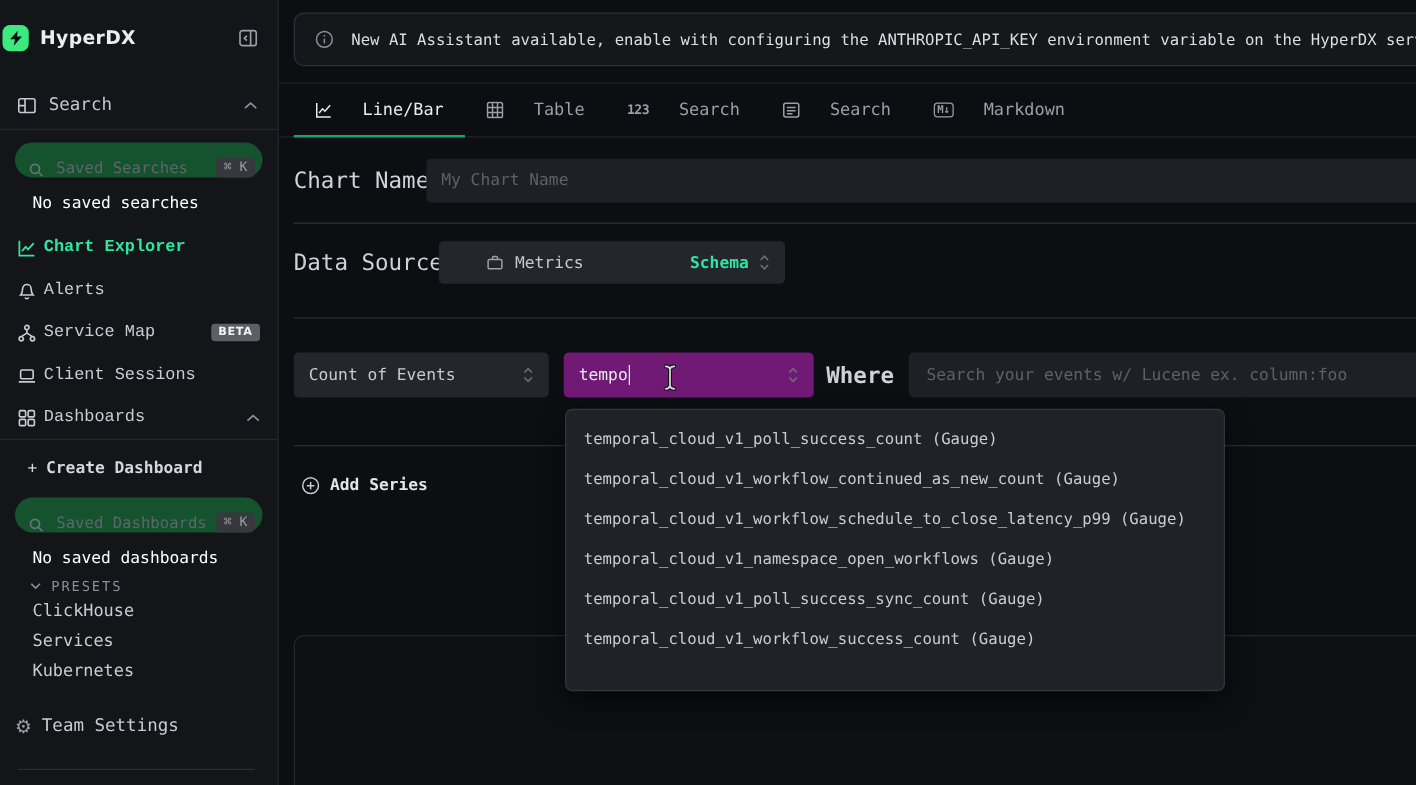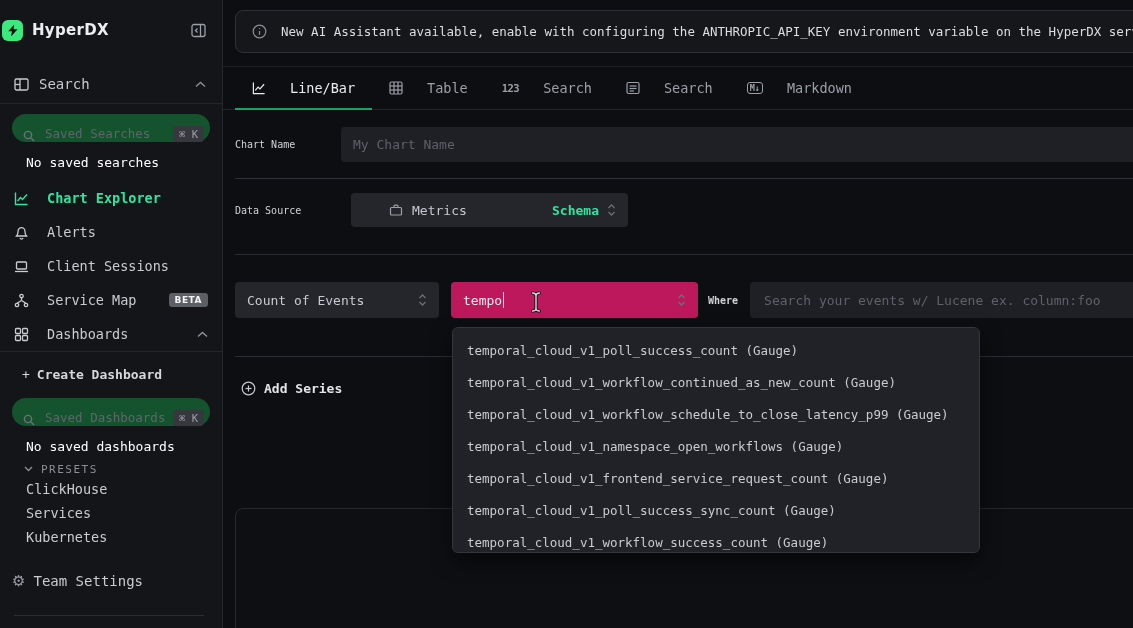--- a/index.html
+++ b/index.html
@@ -23,21 +23,21 @@
   .side-header .chev { margin-left:auto; color:#8a9097; }
   .side-divider { border:none; border-top:1px solid #24262c; margin:9px 0 0 0; }
   .pill { margin:10px 12px 0 12px; height:28px; background:#14532d; border-radius:14px; display:flex; align-items:flex-end; padding:0 6px 0 11px; }
   .pill .mag { color:#6c727a; }
   .pill input { background:transparent; border:none; outline:none; color:#c6cad0; font:inherit; font-size:12.5px; flex:1; margin-left:8px; min-width:0; }
   .pill input::placeholder { color:#5f656d; }
   .kbd { background:#36383e; color:#9aa0a8; border-radius:4px; font-size:10.5px; padding:2px 6px; white-space:nowrap; }
   .muted-line { color:#ffffff; font-size:13px; margin:13px 0 0 26px; height:16px; }
   .nav { margin-top:10px; }
   .nav-item { display:flex; align-items:center; height:34px; padding:0 14px; font-size:13.5px; color:#c9ccd1; cursor:pointer; }
-  .nav-item .nav-label { margin-left:18px; }
+  .nav-item .nav-label { margin-left:6px;font-family:Liberation Mono, monospace; }
   .nav-item.active { color:#2ee6a0; font-weight:700; }
   .nav-item .chev { margin-left:auto; color:#8a9097; }
   .beta { background:#5c5f66; color:#f1f2f4; font-family:"DejaVu Sans","Liberation Sans",sans-serif; font-size:9px; font-weight:700; letter-spacing:.5px; border-radius:3px; padding:2px 6px; margin-left:auto; }
   .create-dash { display:flex; align-items:center; margin-top:8px; height:28px; padding:0 14px 0 22px; font-size:13px; color:#d4d7dc; font-weight:700; cursor:pointer; }
   .create-dash .plus { margin-right:7px; color:#d4d7dc; font-weight:400; }
   .presets-hdr { display:flex; align-items:center; margin:6px 0 0 24px; height:16px; font-size:11px; letter-spacing:1.5px; color:#8a9097; }
   .presets-hdr .pc { margin-right:8px; color:#8a9097; }
   .preset-item { height:24px; display:flex; align-items:center; padding-left:26px; font-size:13.5px; color:#c9ccd1; cursor:pointer; }
   .team-settings { display:flex; align-items:center; margin-top:22px; height:20px; padding:0 14px 0 12px; font-size:14px; color:#c9ccd1; cursor:pointer; }
   .gear { font-family:"DejaVu Sans",sans-serif; font-size:15px; color:#9aa0a8; margin-right:8px; line-height:1; }
@@ -50,39 +50,39 @@
   .banner .banner-text { margin-left:14px; font-size:12.5px; color:#dcdee2; white-space:nowrap; overflow:hidden; }
   .divider-faint { border:none; border-top:1px solid #1c1f24; margin:13px 0 0 0; }
   .tabs { height:43px; display:flex; align-items:stretch; padding-left:12px; border-bottom:1px solid #22252a; }
   .tab { display:flex; align-items:center; gap:24px; padding:0 17px; font-size:13.5px; color:#9aa0a8; position:relative; cursor:pointer; }
   .tab.active { color:#e9ebed; }
   .tab.active::after { content:""; position:absolute; left:0; right:0; bottom:-1px; height:2px; background:#17a368; }
   .tab .num-ic { font-size:10.5px; font-weight:700; letter-spacing:-0.5px; }
   .tab .md-ic { font-size:8.5px; font-weight:700; border:1px solid currentColor; border-radius:3px; padding:1px 2px; line-height:1; }
 
   .row { display:flex; align-items:center; margin-left:12px; }
-  .form-label { font-size:10px; color:#cfd3d8; white-space:nowrap; }
+  .form-label { font-size:18px; color:#cfd3d8; white-space:nowrap; }
   .chart-name-row { margin-top:17px; }
   .chart-name-row .form-label { width:94px; }
   .text-input { height:35px; background:#1e2025; border:none; border-radius:4px; padding:0 12px; color:#d4d7dc; font:inherit; font-size:13px; outline:none; }
   .text-input::placeholder { color:#5c6269; }
   .chart-name-row .text-input { flex:1; margin-left:12px; margin-right:-2px; }
   .divider { border:none; border-top:1px solid #2e3137; margin:16px 0 0 12px; }
   .ds-row { margin-top:14px; height:34px; }
   .ds-row .form-label { width:86px; }
   .select { background:#25262b; border-radius:4px; display:flex; align-items:center; padding:0 12px; cursor:pointer; }
   .ds-select { width:277px; height:34px; margin-left:30px;padding-left:38px; }
   .ds-select .ds-icon { color:#9aa0a8; margin-right:9px; }
   .select .sel-value { font-size:13px; color:#c6cad0; }
   .schema-link { margin-left:auto; color:#2ee6a0; font-size:13px; font-weight:700; }
   .updown { color:#6b7076; margin-left:8px; flex-shrink:0; }
   .divider-3 { border:none; border-top:1px solid #2a2d33; margin:27px 0 0 12px; }
   .series-row { margin-top:27px; height:36px; }
   .agg-select { width:204px; height:36px; justify-content:space-between; }
-  .combo { width:247px; height:36px; margin-left:12px; background:#be185d; border-radius:4px; display:flex; align-items:center; padding:0 12px; }
+  .combo { width:200px; height:36px; margin-left:12px; background:#701a75; border-radius:4px; display:flex; align-items:center; padding:0 12px; }
   .combo .combo-text { font-size:13px; color:#e8eaec; }
   .caret { display:inline-block; width:1px; height:16px; background:#e8eaec; margin-left:1px; vertical-align:middle; }
   .combo .updown { margin-left:auto; }
   .where-label { margin-left:10px; font-weight:700; }
   .series-row .text-input { flex:1; margin-left:12px; margin-right:-2px; height:36px; padding:0 14px; }
   .divider-4 { border:none; border-top:1px solid #2a2d33; margin:38px 0 0 12px; }
   .add-series { display:flex; align-items:center; margin:17px 0 0 18px; height:28px; color:#e3e5e8; font-size:13px; font-weight:700; cursor:pointer; width:fit-content; }
   .add-series .cp { color:#c6cad0; margin-right:8px; }
 
   .preview-panel { position:absolute; left:12px; top:508px; right:-8px; bottom:-8px; border:1px solid #26282e; border-radius:8px; background:#0e0f12; }
@@ -149,36 +149,36 @@
     </div>
     <div class="nav-item">
       <svg width="15" height="15" viewBox="0 0 15 15" fill="none" stroke="currentColor" stroke-width="1.3">
           <path d="M2.5 11 h10 c-1.2-1.4-1.6-2.2-1.6-5 a3.4 3.4 0 0 0-6.8 0 c0 2.8-.4 3.6-1.6 5z"></path>
           <path d="M6 13 a1.6 1.6 0 0 0 3 0"></path>
         </svg>
       <span class="nav-label">Alerts</span>
     </div>
     <div class="nav-item">
       <svg width="15" height="15" viewBox="0 0 15 15" fill="none" stroke="currentColor" stroke-width="1.3">
-          <rect x="2.5" y="3" width="10" height="7" rx="1"></rect>
-          <line x1="1" y1="12.5" x2="14" y2="12.5"></line>
-        </svg>
-      <span class="nav-label">Client Sessions</span>
-    </div>
-    <div class="nav-item">
-      <svg width="15" height="15" viewBox="0 0 15 15" fill="none" stroke="currentColor" stroke-width="1.3">
           <circle cx="7.5" cy="3" r="1.7"></circle>
           <circle cx="3" cy="12" r="1.7"></circle>
           <circle cx="12" cy="12" r="1.7"></circle>
           <polyline points="7.5,4.7 7.5,7.5"></polyline>
           <polyline points="7.5,7.5 3,10.3"></polyline>
           <polyline points="7.5,7.5 12,10.3"></polyline>
         </svg>
       <span class="nav-label">Service Map</span>
       <span class="beta">BETA</span>
+    </div>
+    <div class="nav-item">
+      <svg width="15" height="15" viewBox="0 0 15 15" fill="none" stroke="currentColor" stroke-width="1.3">
+          <rect x="2.5" y="3" width="10" height="7" rx="1"></rect>
+          <line x1="1" y1="12.5" x2="14" y2="12.5"></line>
+        </svg>
+      <span class="nav-label">Client Sessions</span>
     </div>
     <div class="nav-item">
       <svg width="15" height="15" viewBox="0 0 15 15" fill="none" stroke="currentColor" stroke-width="1.3">
           <rect x="1.5" y="1.5" width="5" height="5" rx="1"></rect>
           <rect x="8.5" y="1.5" width="5" height="5" rx="1"></rect>
           <rect x="1.5" y="8.5" width="5" height="5" rx="1"></rect>
           <rect x="8.5" y="8.5" width="5" height="5" rx="1"></rect>
         </svg>
       <span class="nav-label">Dashboards</span>
       <span class="chev">
@@ -344,21 +344,20 @@
     <span>Add Series</span>
   </div>
 
   <div class="preview-panel"></div>
 
   <div class="dropdown">
     <div class="dd-item">temporal_cloud_v1_poll_success_count (Gauge)</div>
     <div class="dd-item">temporal_cloud_v1_workflow_continued_as_new_count (Gauge)</div>
     <div class="dd-item">temporal_cloud_v1_workflow_schedule_to_close_latency_p99 (Gauge)</div>
     <div class="dd-item">temporal_cloud_v1_namespace_open_workflows (Gauge)</div>
-    <div class="dd-item">temporal_cloud_v1_frontend_service_request_count (Gauge)</div>
     <div class="dd-item">temporal_cloud_v1_poll_success_sync_count (Gauge)</div>
     <div class="dd-item">temporal_cloud_v1_workflow_success_count (Gauge)</div>
   </div>
 
   <span class="mouse-cursor">
     <svg width="14" height="22" viewBox="0 0 14 22">
       <g fill="none" stroke="#101216" stroke-width="3.2" stroke-linecap="round">
           <path d="M3.5 2 q3 0 3.5 2.2 q0.5 -2.2 3.5 -2.2"></path>
           <path d="M7 4.2 v13.6"></path>
           <path d="M3.5 20 q3 0 3.5 -2.2 q0.5 2.2 3.5 2.2"></path>

